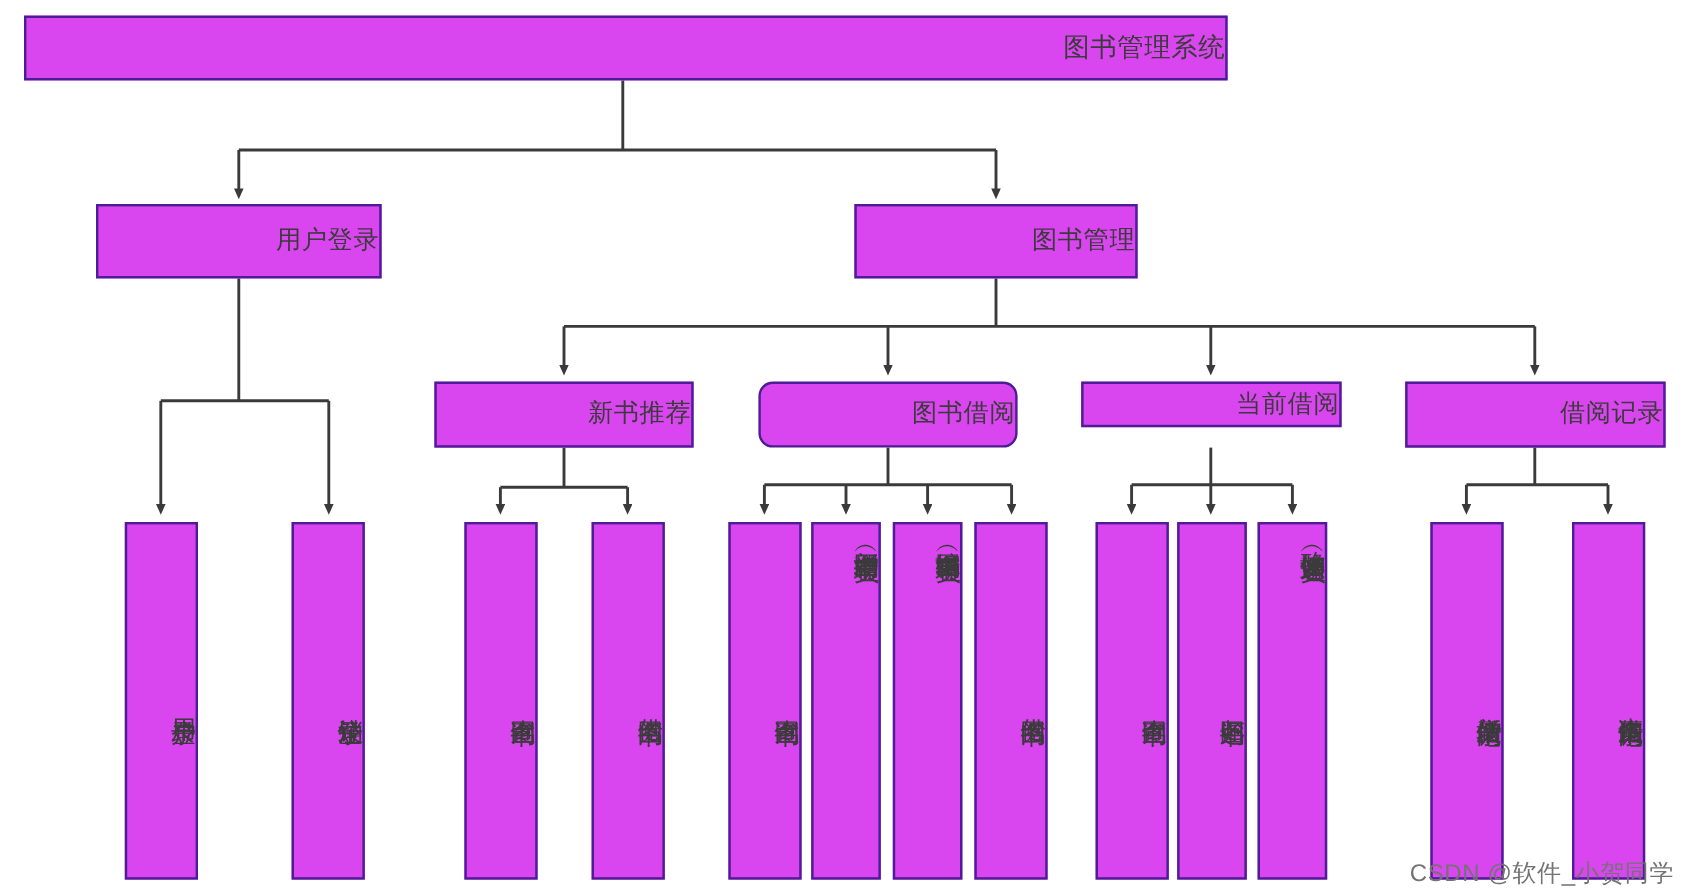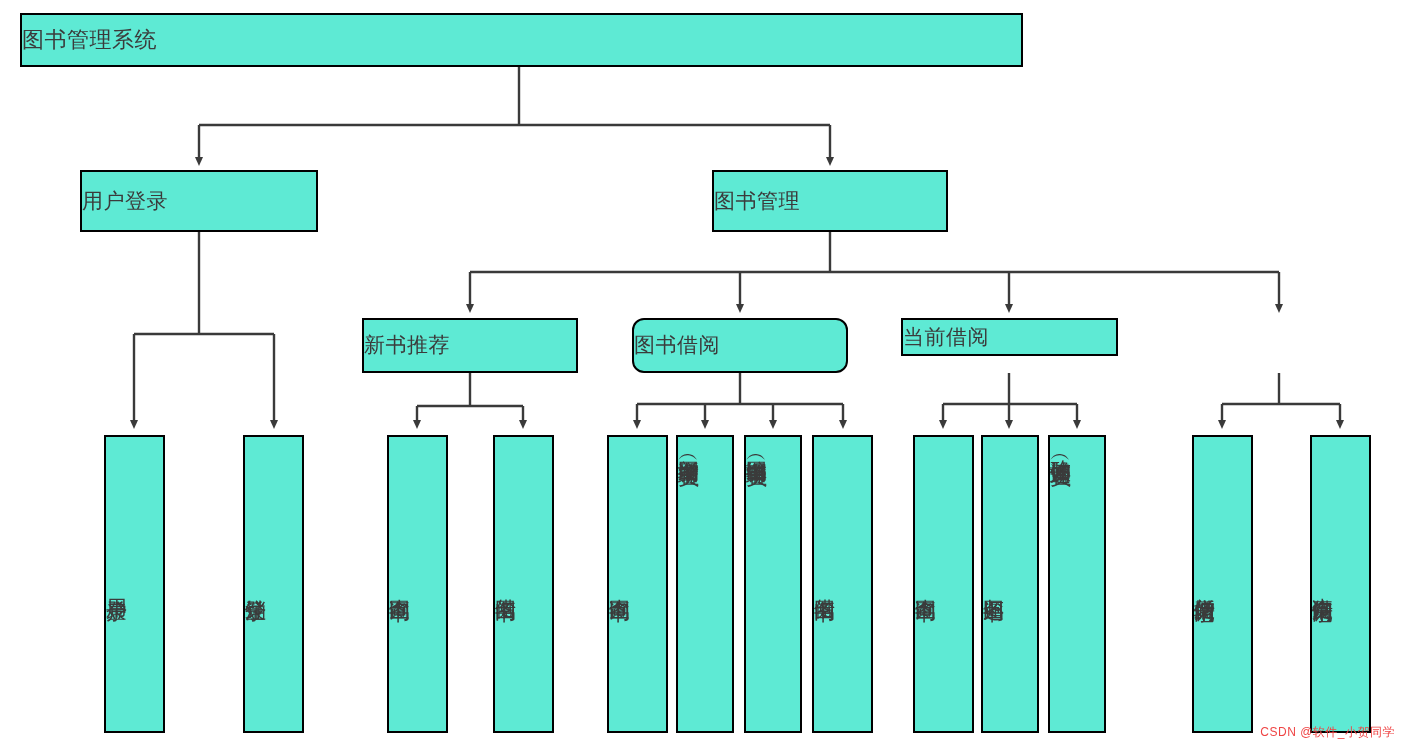--- a/index.html
+++ b/index.html
@@ -22,25 +22,25 @@
     position: absolute;
     left: 0;
     top: 0;
     width: 1405px;
     height: 747px;
     pointer-events: none;
   }
   .node {
     position: absolute;
     box-sizing: border-box;
-    background: #5eead4;
-    border: 2px solid #000000;
+    background: #d946ef;
+    border: 2px solid #4c1d95;
     display: flex;
     align-items: center;
-    justify-content: flex-start;
+    justify-content: flex-end;
     color: #3b3b3b;
     z-index: 2;
   }
   .node-label {
     display: block;
     text-align: center;
     line-height: 1.18;
     letter-spacing: 0.5px;
     white-space: nowrap;
   }
@@ -68,22 +68,22 @@
     align-items: flex-start;
   }
   .node.vertical.mid-text {
     align-items: center;
     padding-top: 0;
   }
   #watermark {
     position: absolute;
     right: 10px;
     bottom: 6px;
-    font-size: 12px;
-    color: #ef4444;
+    font-size: 20px;
+    color: #737373;
     letter-spacing: 0.5px;
     z-index: 3;
     user-select: none;
     white-space: nowrap;
   }
 </style>
 </head>
 <body>
 
 <div id="diagram-root">
@@ -151,20 +151,23 @@
 
   <div class="node horizontal" style="left:362px; top:318px; width:216px; height:55px;">
     <span class="node-label">新书推荐</span>
   </div>
   <div class="node horizontal" style="left:632px; top:318px; width:216px; height:55px;border-radius:12px;">
     <span class="node-label">图书借阅</span>
   </div>
   <div class="node horizontal" style="left:901px; top:318px; width:217px; height:38px;">
     <span class="node-label">当前借阅</span>
   </div>
+  <div class="node horizontal" style="left:1171px; top:318px; width:217px; height:55px;">
+    <span class="node-label">借阅记录</span>
+  </div>
 
   <div class="node vertical mid-text" style="left:104px; top:435px; width:61px; height:298px;">
     <span class="node-label">用户登录</span>
   </div>
   <div class="node vertical mid-text" style="left:243px; top:435px; width:61px; height:298px;">
     <span class="node-label">注销登录</span>
   </div>
 
   <div class="node vertical mid-text" style="left:387px; top:435px; width:61px; height:298px;">
     <span class="node-label">查询图书</span>

